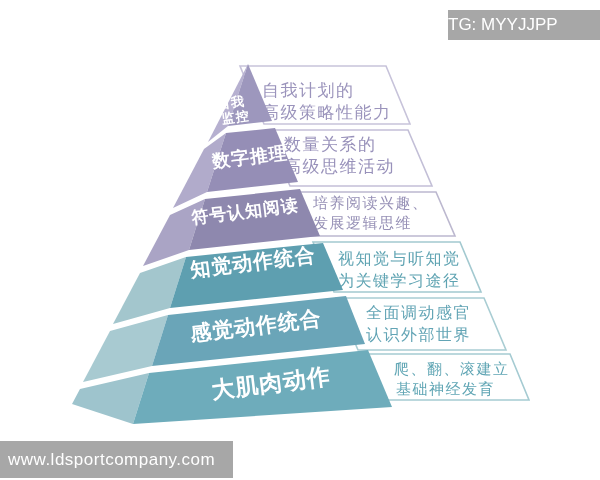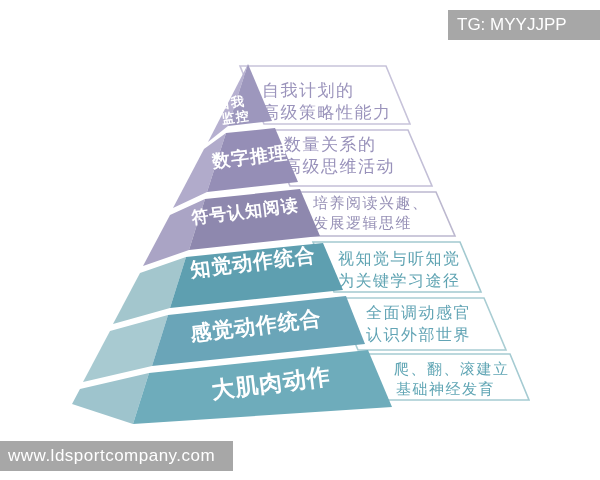--- a/index.html
+++ b/index.html
@@ -16,22 +16,22 @@
   .banner{fill:#ffffff;stroke-width:1.6px;}
   .banner-text{
     letter-spacing:1.5px;
     font-family:"Liberation Sans","DejaVu Sans",sans-serif;
   }
   .watermark{
     position:absolute;background:#a7a7a7;color:#ffffff;
     display:flex;align-items:center;
     font-family:"Liberation Sans","DejaVu Sans",sans-serif;
   }
-  .wm-top-right{left:448px;top:10px;width:152px;height:30px;font-size:17px;padding-left:9px;box-sizing:border-box;}
-  .wm-bottom-left{left:0;top:441px;width:233px;height:30px;font-size:17px;padding-left:8px;box-sizing:border-box;letter-spacing:0.5px;}
+  .wm-top-right{left:448px;top:10px;width:152px;height:30px;font-size:17px;box-sizing:border-box;}
+  .wm-bottom-left{left:0;top:441px;width:233px;height:37px;font-size:17px;padding-left:8px;box-sizing:border-box;letter-spacing:0.5px;}
 </style>
 </head>
 <body>
 
 <div class="stage">
 <svg width="600" height="480" viewBox="0 0 600 480">
 
   <g>
     <polygon class="banner" points="240,66 386,66 410,124 264,124" stroke="#c7c3da"></polygon>
     <text class="banner-text" x="262" y="96" font-size="17" fill="#9b94bc">自我计划的</text>

